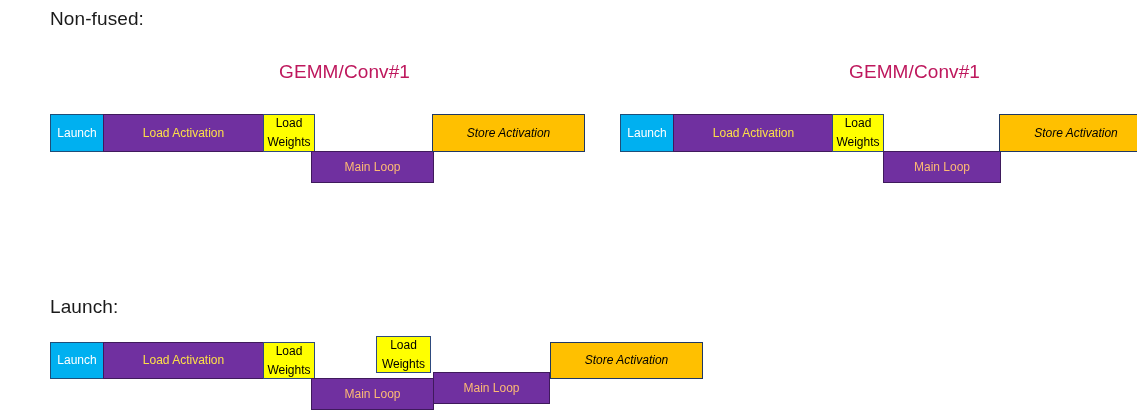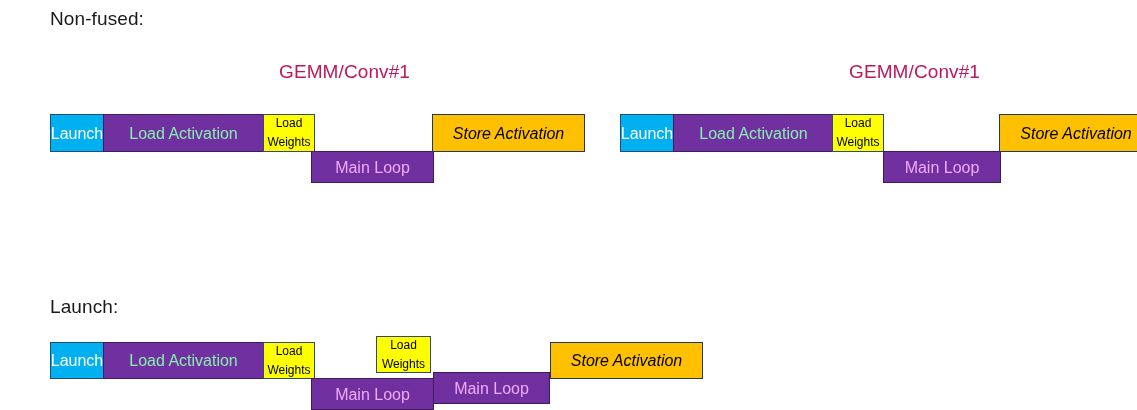--- a/index.html
+++ b/index.html
@@ -41,46 +41,46 @@
     text-align: right;
     letter-spacing: 0.1px;
   }
   .block {
     position: absolute;
     box-sizing: border-box;
     display: flex;
     align-items: center;
     justify-content: center;
     text-align: center;
-    font-size: 16px;
+    font-size: 12px;
     line-height: 13px;
     border: 1px solid #2e4a7d;
     overflow: hidden;
     white-space: pre-line;
   }
   .block.launch {
     background: #00b0f0;
     color: #ffffff;
     border-color: #1f4e79;
   }
   .block.load-activation {
     background: #7030a0;
-    color: #86efac;
+    color: #fde047;
     border-color: #3f1a5c;
   }
   .block.load-weights {
     background: #ffff00;
     color: #000000;
     border-color: #2e4a7d;
     font-size: 12px;
     line-height: 19px;
   }
   .block.main-loop {
     background: #7030a0;
-    color: #f0abfc;
+    color: #fdba74;
     border-color: #3f1a5c;
   }
   .block.store-activation {
     background: #ffc000;
     color: #000000;
     border-color: #1f3864;
     font-style: italic;
   }
 </style>
 </head>

